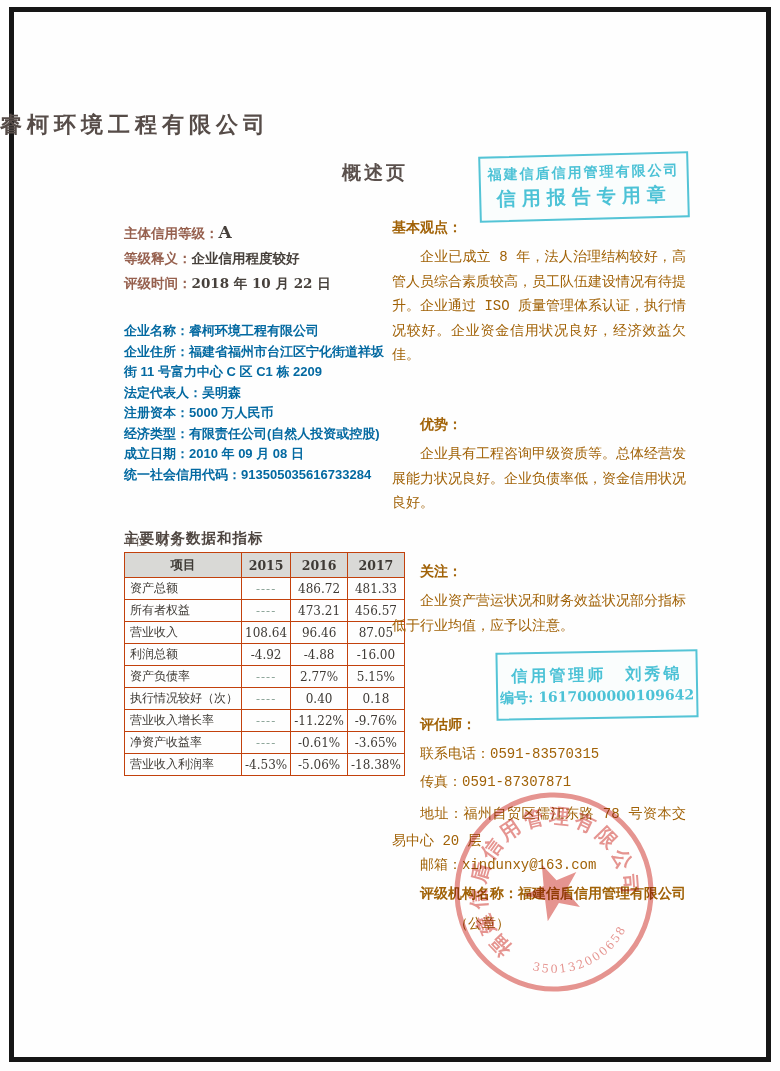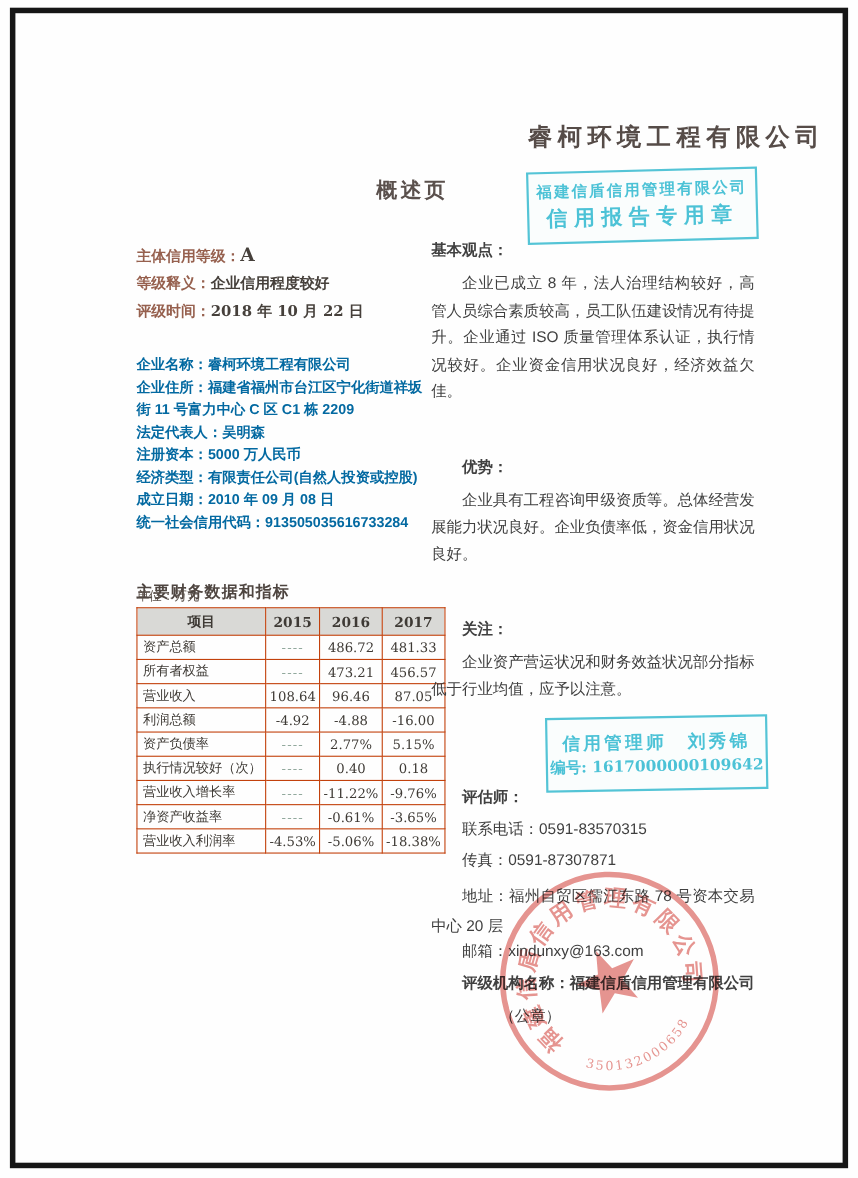--- a/index.html
+++ b/index.html
@@ -1,20 +1,20 @@
 <!DOCTYPE html>
 <html><head>
 <meta charset="utf-8">
 <style>
   html,body{margin:0;padding:0;background:#ffffff;}
   .page{position:relative;width:780px;height:1071px;background:#fefefe;overflow:hidden;
         font-family:"Liberation Sans","DejaVu Sans",sans-serif;color:#4a443e;}
   .frame{position:absolute;left:9px;top:7px;right:9px;bottom:9px;border:5px solid #161616;}
   .abs{position:absolute;}
-  .title{left:0;right:30px;top:110px;text-align:right;font-size:22px;font-weight:bold;
+  .title{left:0;right:30px;top:110px;text-align:left;font-size:22px;font-weight:bold;
          letter-spacing:5px;color:#564c48;}
   .subtitle{left:0;right:30px;top:160px;text-align:center;font-size:19px;font-weight:bold;
          letter-spacing:3px;color:#5a504c;}
   
   .stamp{border:2px solid #54c4d6;color:#4cc2d6;text-align:center;background:rgba(220,245,250,0.12);}
   .stamp-report{left:479px;top:154px;width:206px;height:62px;transform:rotate(-1.5deg);
         display:flex;flex-direction:column;justify-content:center;gap:2px;}
   .stamp-report .s1{font-size:14px;font-weight:bold;letter-spacing:2px;}
   .stamp-report .s2{font-size:19px;font-weight:bold;letter-spacing:6px;}
   .stamp-manager{left:496px;top:651px;width:198px;height:64px;transform:rotate(-1deg);
@@ -33,21 +33,21 @@
   .fin-heading{left:124px;top:529px;font-size:14.5px;font-weight:bold;color:#4e4540;letter-spacing:1px;}
   .fin-unit{left:124px;top:534px;width:251px;font-size:11.5px;color:#5a5049;}
   table.fin{left:124px;top:552px;border-collapse:collapse;table-layout:fixed;}
   table.fin th,table.fin td{border:1px solid #c2410c;font-size:12px;color:#3e3a35;
       height:21px;padding:0 3px;overflow:hidden;white-space:nowrap;}
   table.fin th{background:#d9d9d6;font-weight:bold;height:24px;font-size:12.5px;}
   table.fin td.lab{text-align:left;padding-left:5px;}
   table.fin td.val{text-align:center;font-family:"DejaVu Serif","Liberation Serif",serif;}
   table.fin td.dash{color:#8fa79b;letter-spacing:1px;}
   
-  .rc{left:392px;width:294px;font-size:14px;color:#404040;}
+  .rc{left:392px;width:294px;font-size:14px;color:#a16207;font-family:Liberation Mono, monospace;}
   .rc-h{font-weight:bold;}
   .indent{text-indent:28px;}
   .para{line-height:24.5px;text-align:justify;}
   .serifnum{font-family:"DejaVu Serif","Liberation Serif",serif;}
   
   .seal{left:441px;top:779px;width:226px;height:226px;color:#dd6c66;opacity:.72;
         transform:rotate(-24deg);mix-blend-mode:multiply;pointer-events:none;}
 </style>
 </head>
 <body>

